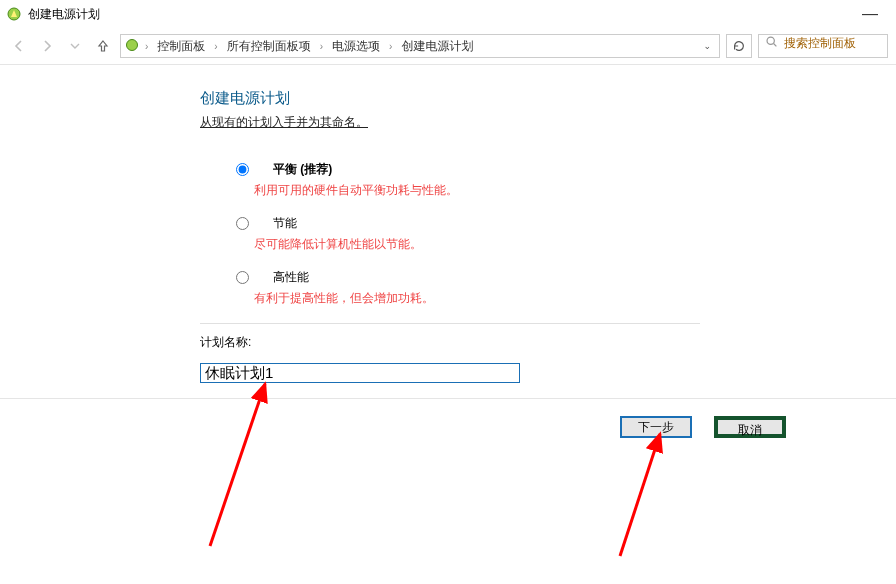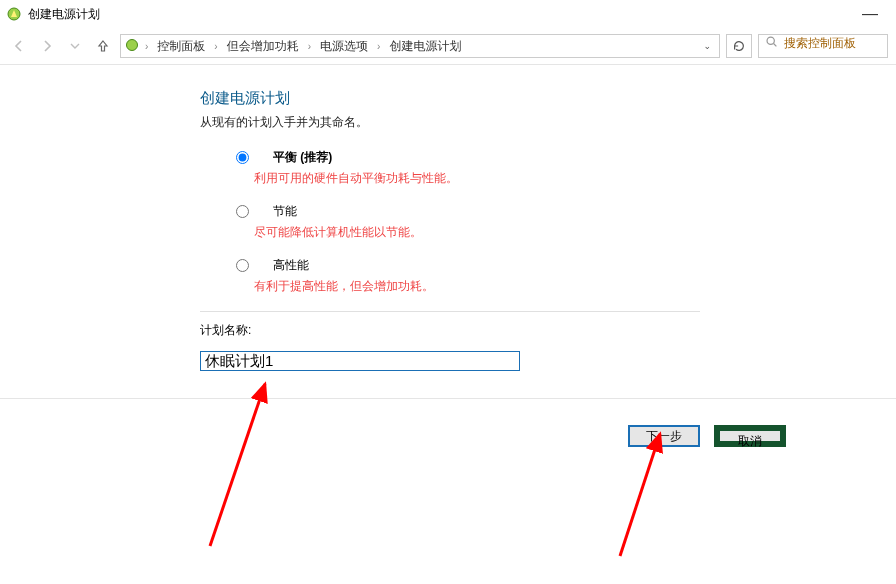--- a/index.html
+++ b/index.html
@@ -83,21 +83,22 @@
   .content {
     padding: 24px 0 0 200px;
   }
   .heading {
     color: #0a5a8a;
     font-size: 15px;
     margin-bottom: 6px;
   }
   .subheading {
     color: #222;
-    margin-bottom: 18px;
+    margin-bottom: 30px;
+    text-decoration: underline;
   }
   .options {
     padding-left: 36px;
     width: 500px;
   }
   .opt-row {
     margin-bottom: 16px;
   }
   .opt-head {
     display: flex; align-items: center; gap: 24px;
@@ -129,29 +130,29 @@
     padding: 1px 4px;
     font-family: inherit;
     font-size: 15px;
   }
   
   .footer {
     position: absolute;
     left: 0; right: 0;
     top: 398px;
     border-top: 1px solid #e5e5e5;
-    padding: 26px 0 0 0;
+    padding: 17px 0 0 0;
     display: flex;
     justify-content: flex-end;
-    gap: 14px;
+    gap: 22px;
     padding-right: 110px;
   }
   .btn {
     width: 72px; height: 22px;
-    border: 6px solid #14532d;
+    border: 4px solid #14532d;
     background: #e6e6e6;
     font-size: 12px;
     font-family: inherit;
     text-align: center;
     line-height: 20px;
     cursor: default;
   }
   .btn.primary {
     border: 2px solid #1a6fb5;
     line-height: 18px;
@@ -200,21 +201,21 @@
 
   <div class="addr">
     <span>
       <svg viewBox="0 0 14 14" width="14" height="14">
         <circle cx="7" cy="7" r="5.5" fill="#9bd04a" stroke="#4a8a1a" stroke-width="1"></circle>
       </svg>
     </span>
     <span class="sep">›</span>
     <span class="crumb">控制面板</span>
     <span class="sep">›</span>
-    <span class="crumb">但会增加功耗</span>
+    <span class="crumb">所有控制面板项</span>
     <span class="sep">›</span>
     <span class="crumb">电源选项</span>
     <span class="sep">›</span>
     <span class="crumb">创建电源计划</span>
     <span class="spacer"></span>
     <span class="dd">⌄</span>
   </div>
 
   <div class="refresh-btn">
     <svg width="14" height="14" viewBox="0 0 16 16">

